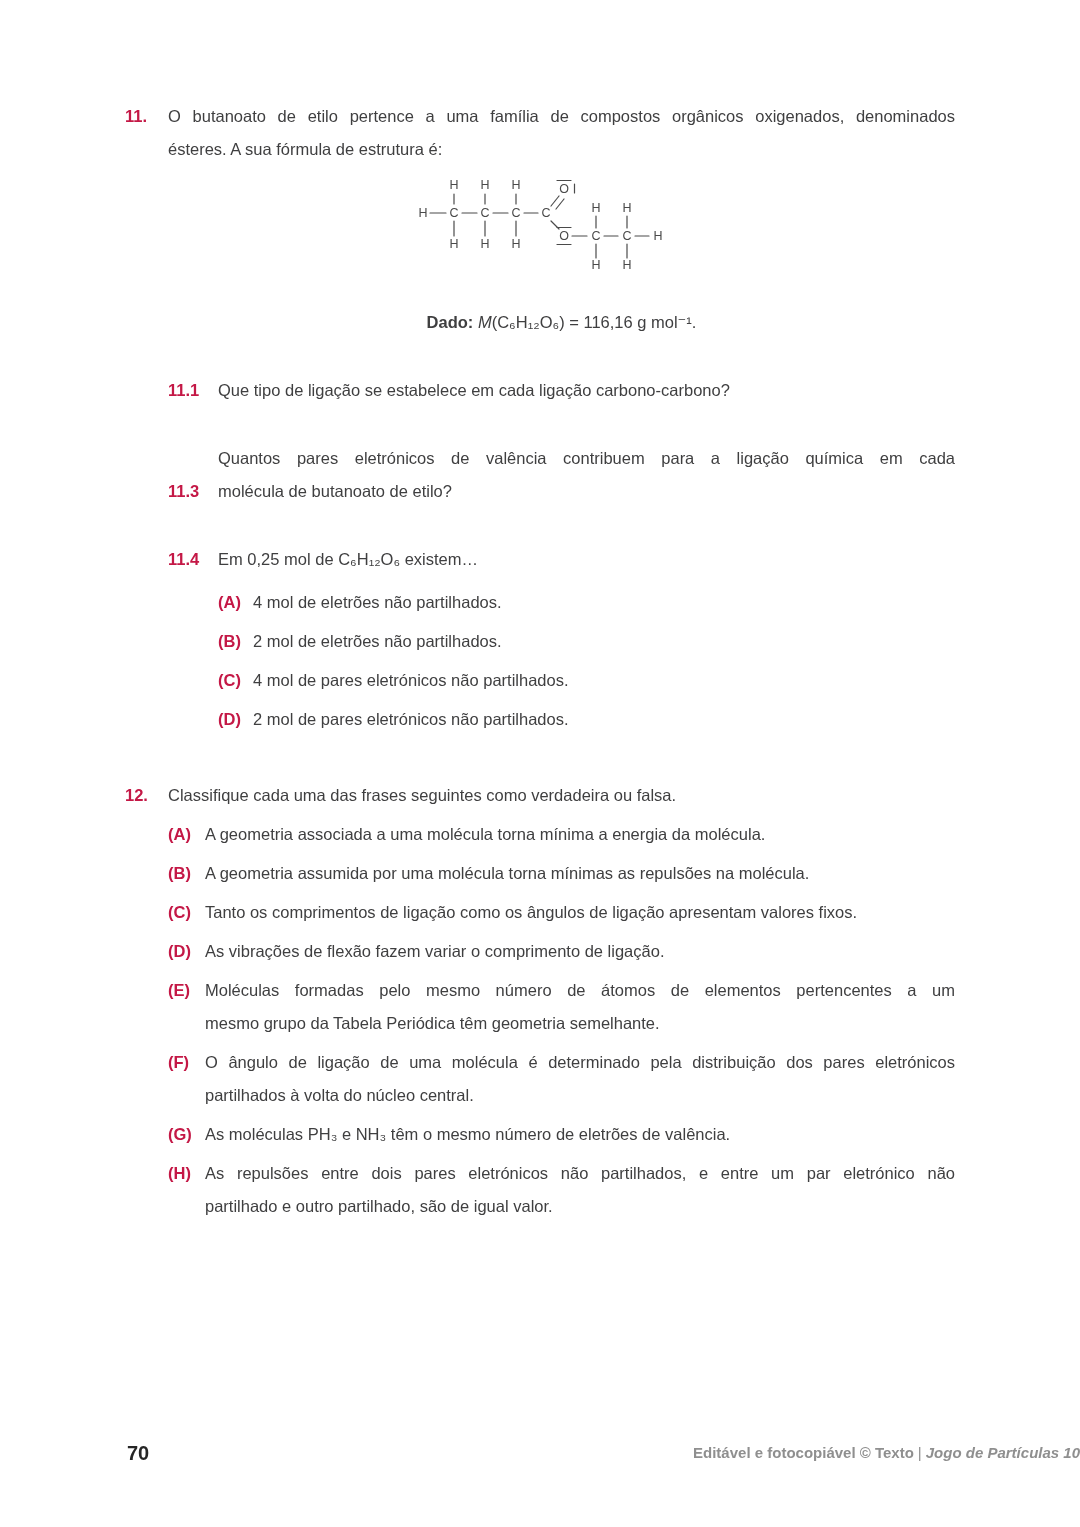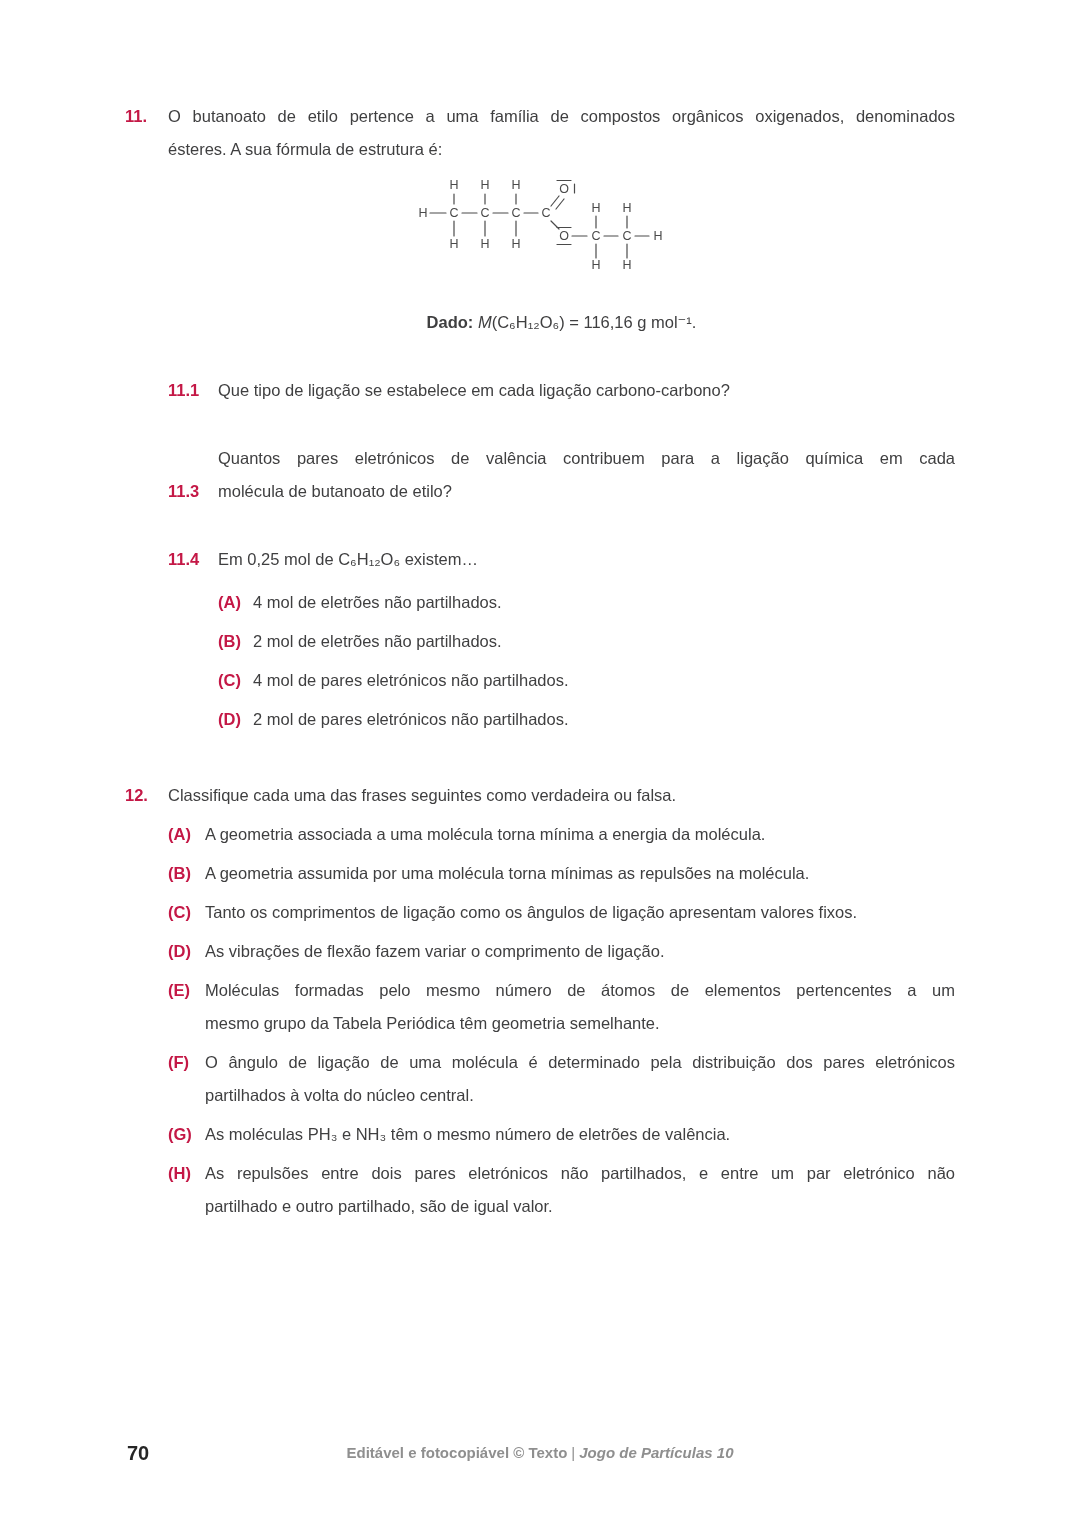--- a/index.html
+++ b/index.html
@@ -40,21 +40,21 @@
   
   .q12{margin-top:37px;}
   .stmts{margin-top:4px;}
   .stmt{display:flex;align-items:flex-start;margin-top:6px;}
   .stmt .onum{flex:0 0 37px;color:#c41846;font-weight:bold;}
   .stmt .otext{flex:1 1 auto;min-width:0;}
   
   .footer{position:absolute;left:0;top:1440px;width:1080px;height:26px;
           font-size:15px;line-height:26px;color:#8f8f8f;font-weight:bold;}
   .footer .pgnum{position:absolute;left:127px;top:0;color:#262626;font-size:20px;}
-  .footer .credit{width:100%;text-align:center;}
+  .footer .credit{width:100%;text-align:right;}
   .footer .book{font-style:italic;}
   .footer .sep{font-weight:normal;padding:0 4px;}
 </style>
 </head>
 <body>
 
 <div class="page">
 
   <section class="qrow">
     <span class="qnum red">11.</span>

